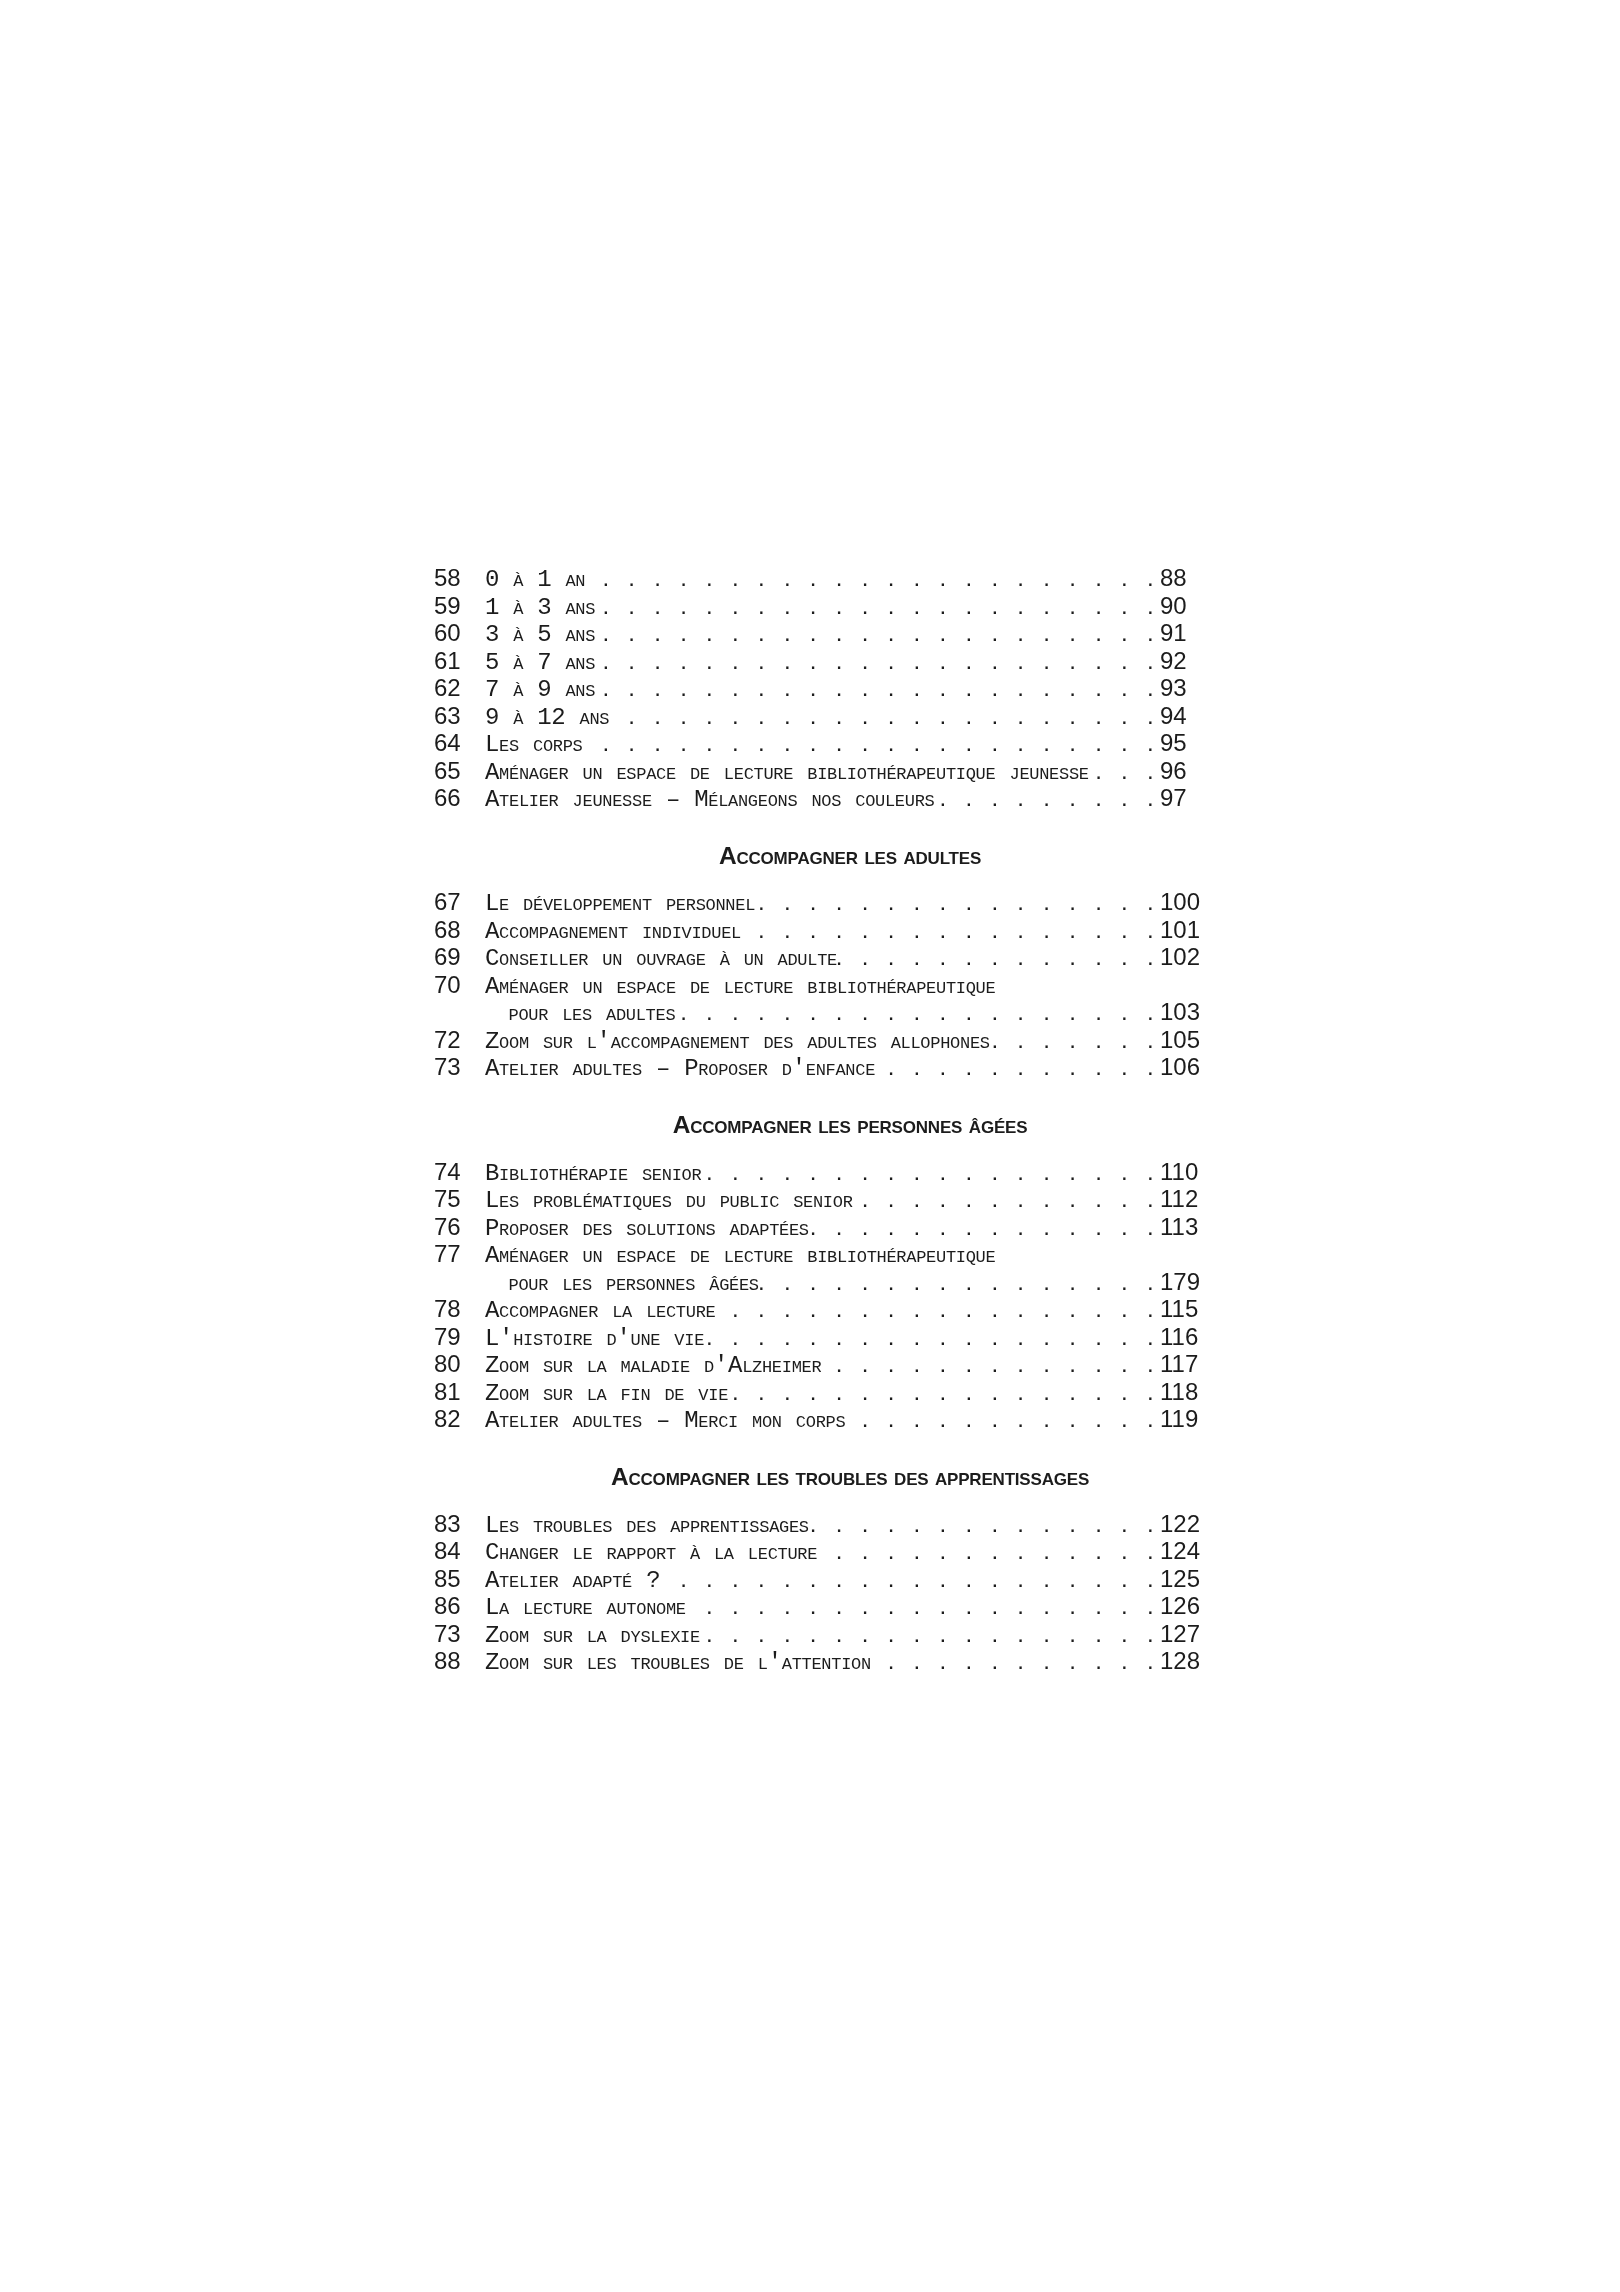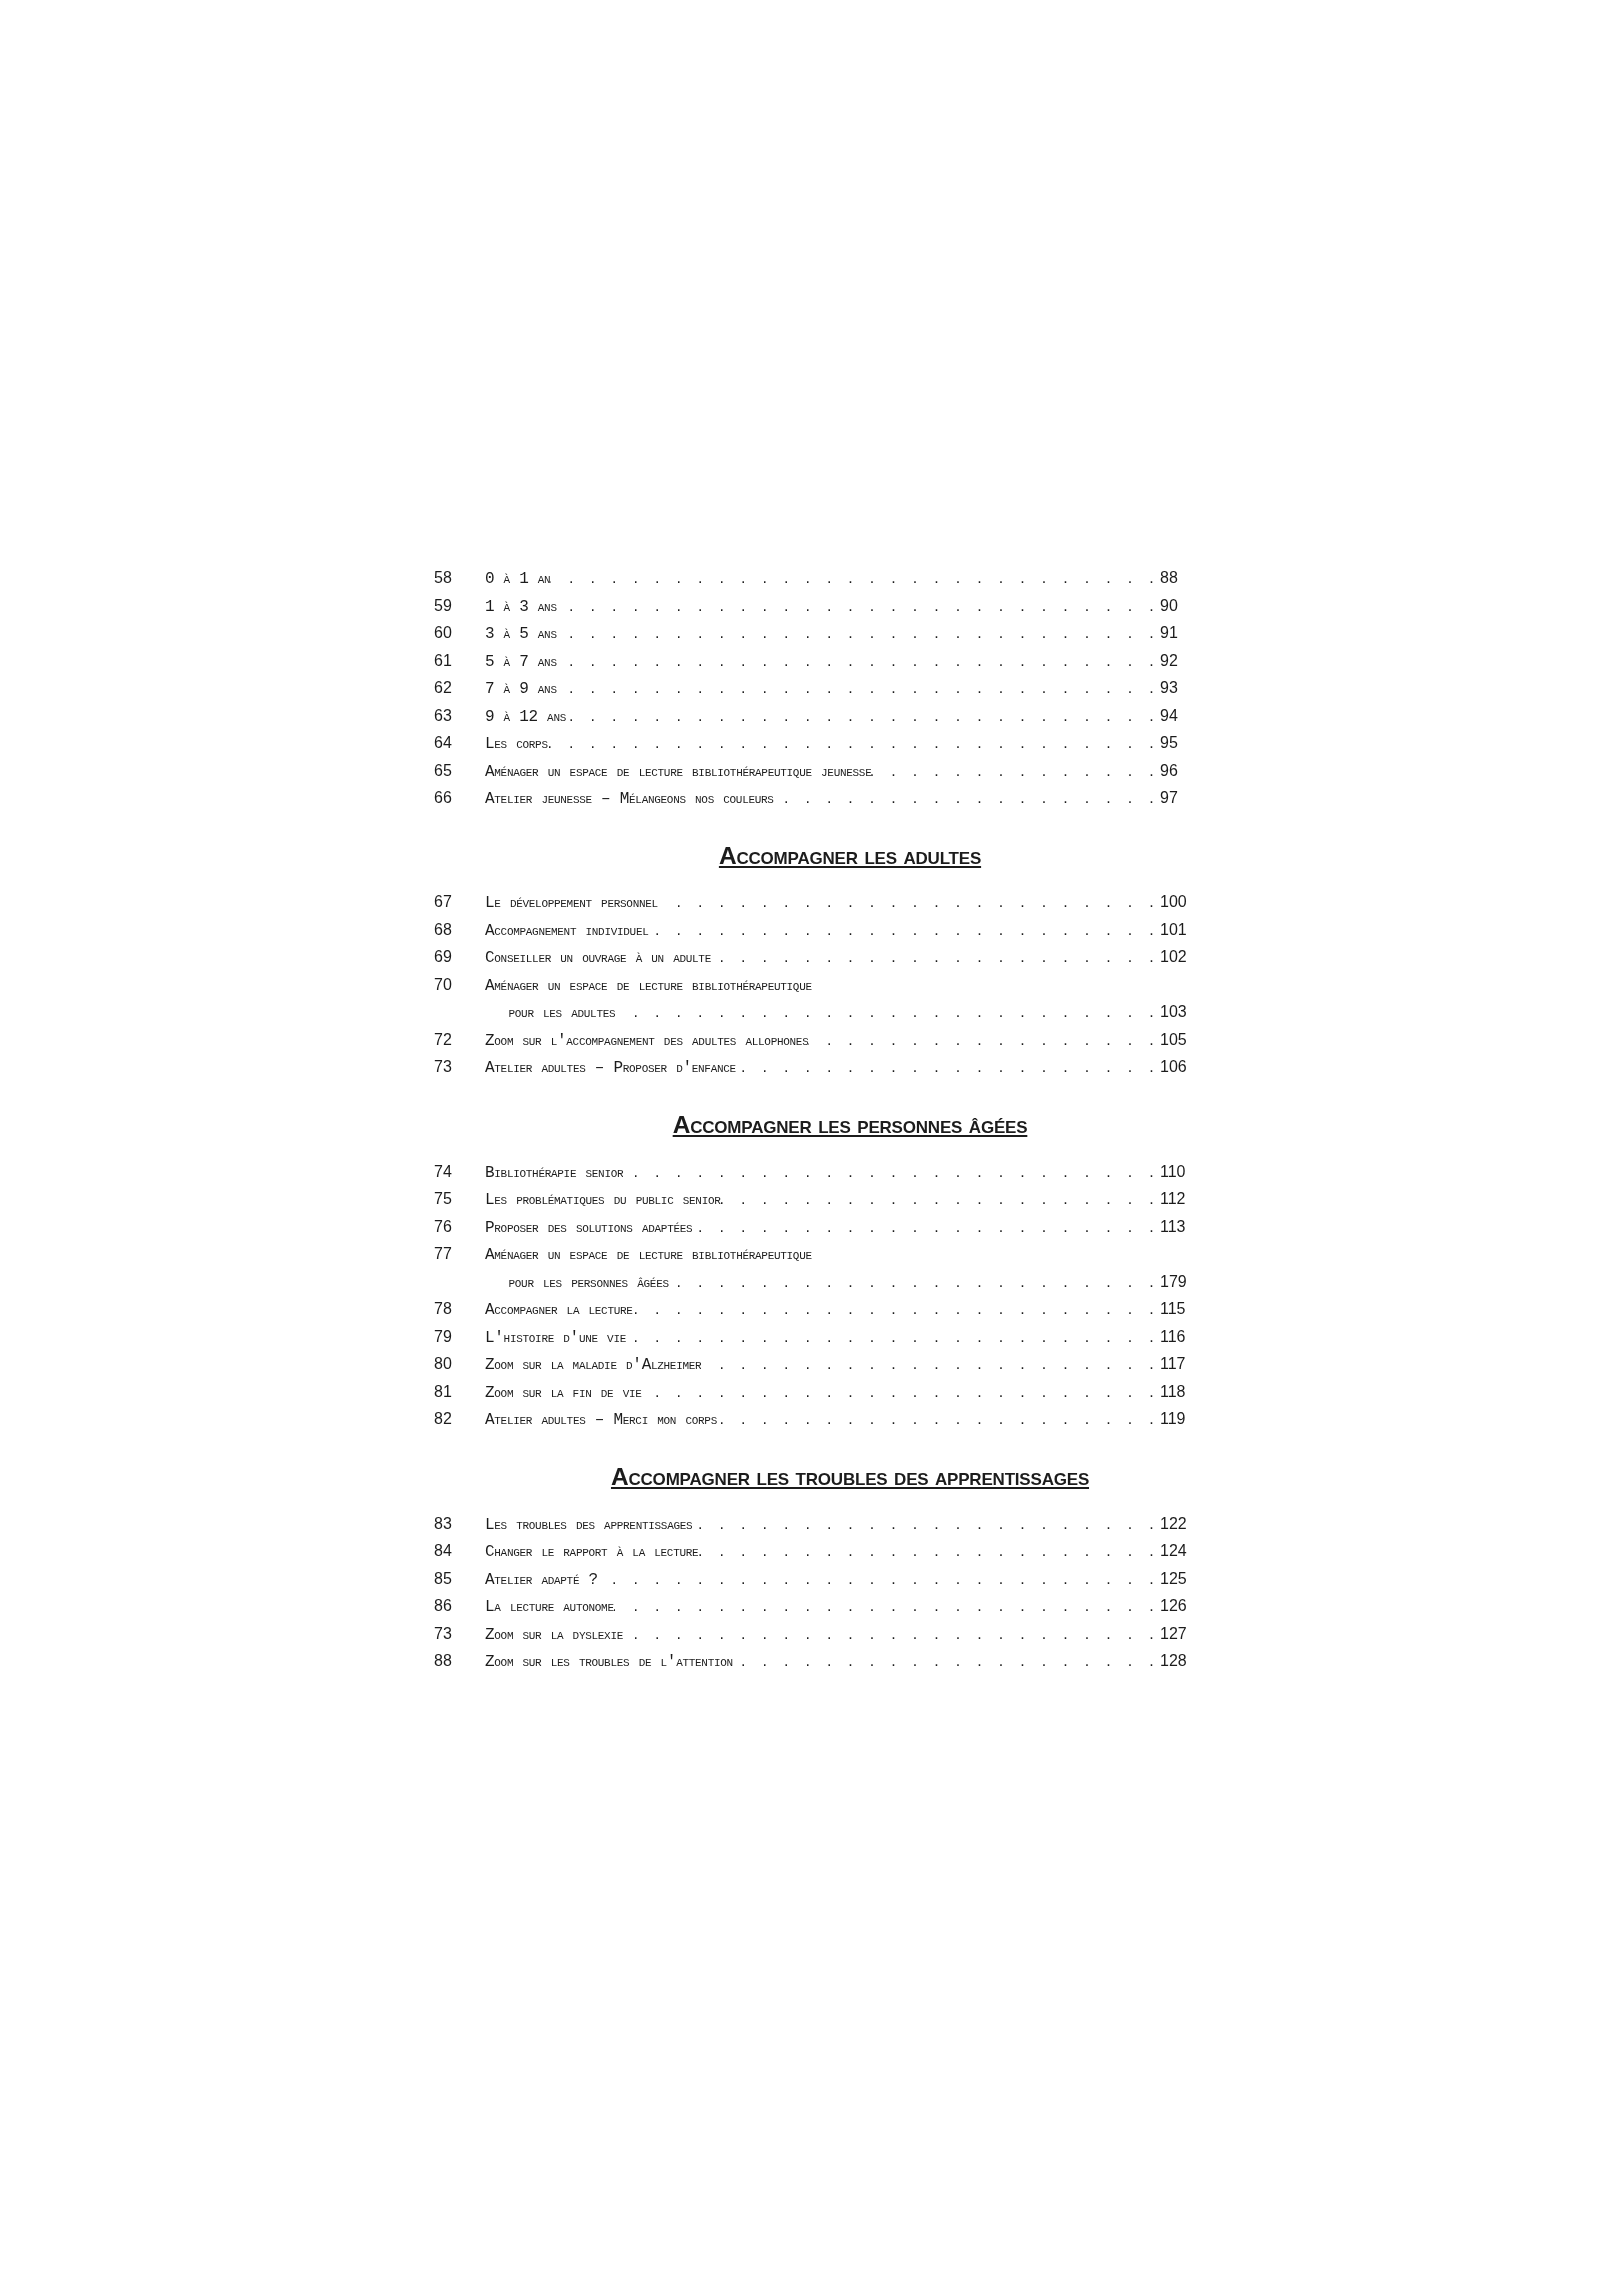--- a/index.html
+++ b/index.html
@@ -23,28 +23,27 @@
   }
   .heading {
     margin: 30px 0 19.6px 51px;
     height: 27.4px;
     line-height: 27.4px;
     font-size: 24.5px;
     font-weight: bold;
     font-variant: small-caps;
     letter-spacing: -0.2px;
     text-align: center;
-    text-decoration: underline;
   }
   .row {
     display: flex;
     align-items: baseline;
     height: 27.5px;
     line-height: 27.5px;
-    font-size: 16px;
+    font-size: 24px;
     font-variant: small-caps;
     letter-spacing: -0.3px;
   }
   .num {
     flex: none;
     width: 51px;
     font-variant: normal;
     letter-spacing: 0;
   }
   .title {

